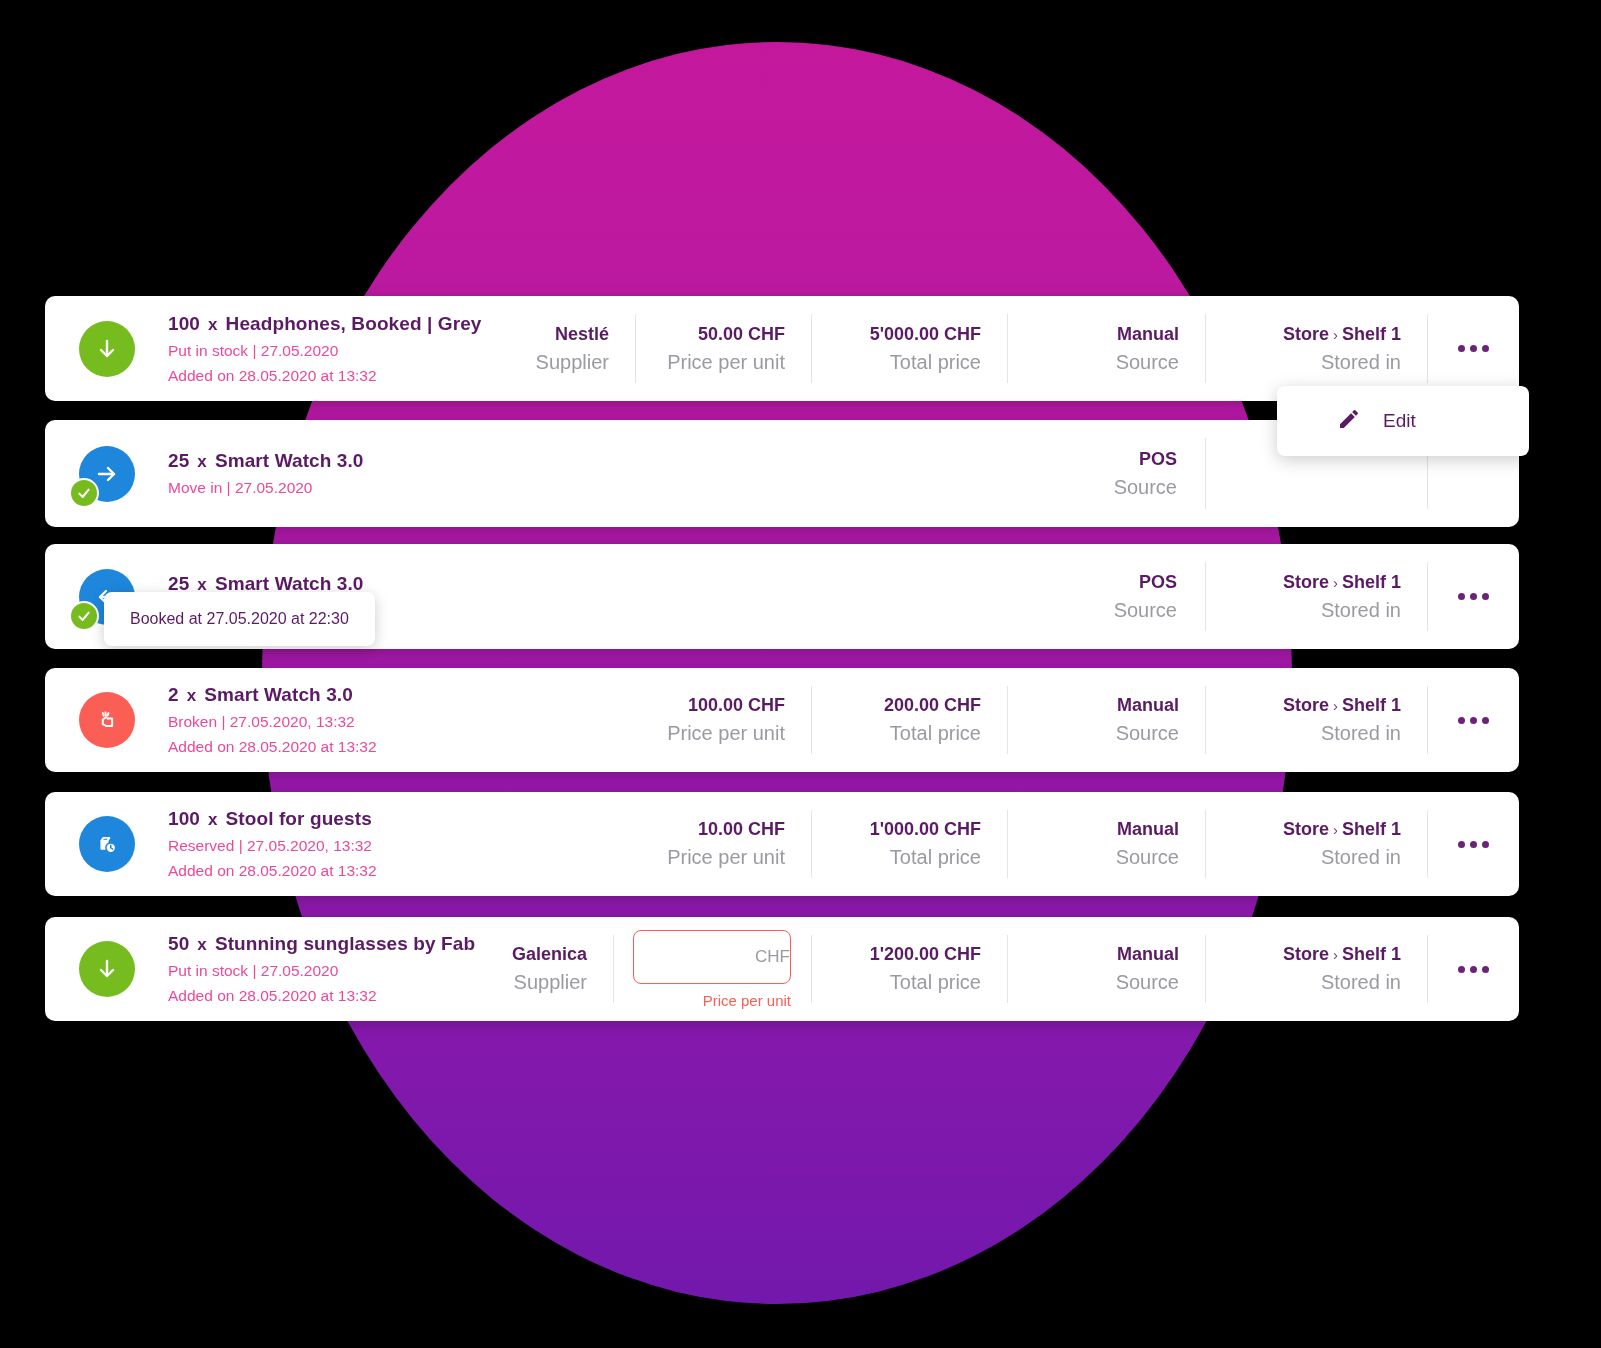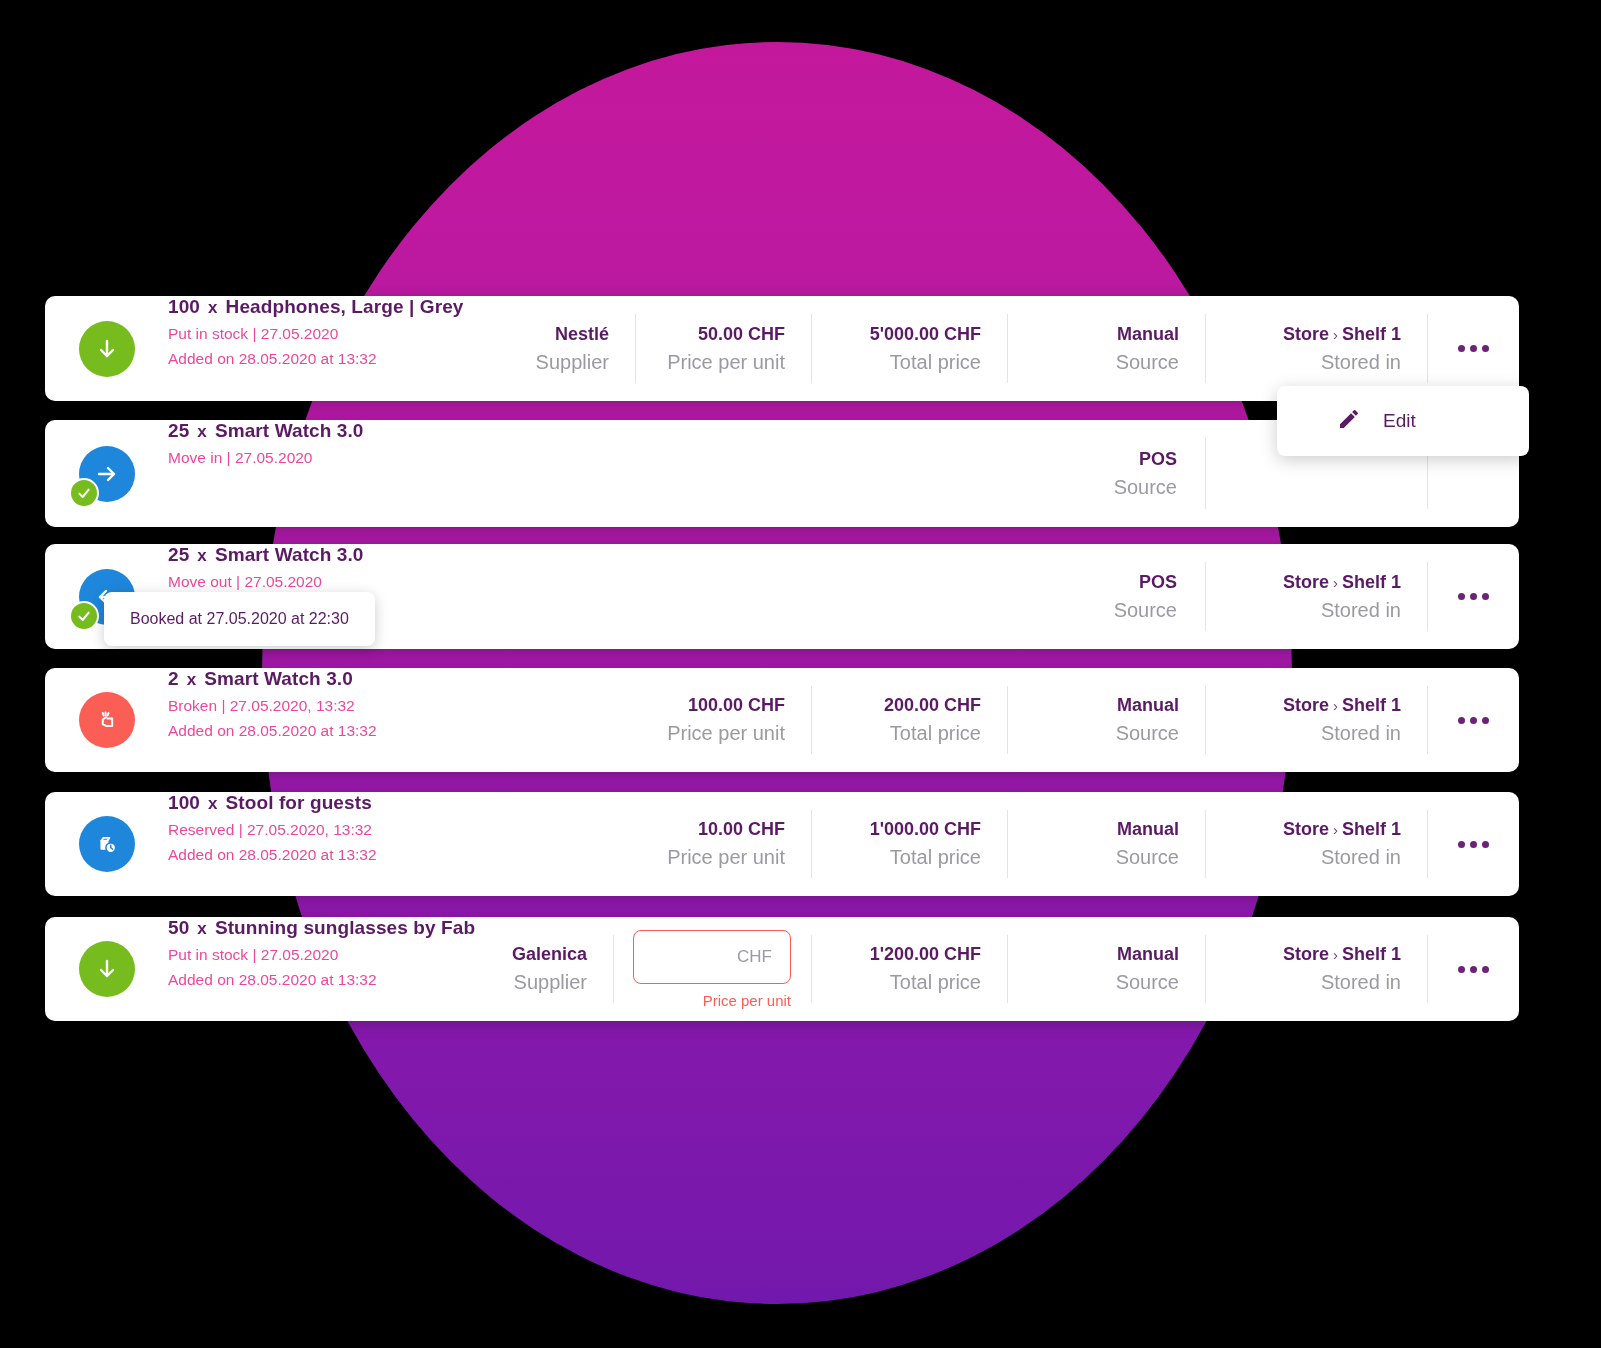--- a/index.html
+++ b/index.html
@@ -20,20 +20,21 @@
     background: linear-gradient(180deg, #C4189C 0%, #BC19A0 18%, #A719A8 45%, #8C18AC 70%, #7318AC 100%);
   }
 
   
   .row {
     position: absolute;
     background: #ffffff;
     border-radius: 10px;
     box-shadow: 0 3px 14px rgba(0,0,0,0.22);
     display: flex;
+    align-items: center;
     padding: 0 0 0 0;
   }
 
   .icon-cell {
     width: 123px;
     min-width: 123px;
     display: flex;
     align-items: center;
     justify-content: center;
     position: relative;
@@ -108,21 +109,21 @@
   .dots { display: flex; gap: 5px; }
   .dots i { width: 7px; height: 7px; border-radius: 50%; background: #6B2277; display:block; }
 
   
   .err-col { padding: 0 20px; }
   .err-input {
     width: 158px; height: 54px;
     border: 1.6px solid #FB5E55; border-radius: 8px;
     background: #fff;
     display: flex; align-items: center; justify-content: flex-end;
-    padding: 0 18px;
+    padding: 0 0;
   }
   .err-input span { font-size: 17px; color: #9A9AA2; }
   .err-lbl { font-size: 15px; color: #FB5E55; margin-top: 8px; text-align: right; }
 
   
   .ctx-menu {
     position: absolute;
     left: 1277px; top: 386px;
     width: 252px;
     background: #ffffff;
@@ -169,21 +170,21 @@
               <line x1="12" y1="4" x2="12" y2="19"></line>
               <polyline points="6,13 12,19 18,13"></polyline>
             </svg>
         </div>
       </div>
     </div>
     <div class="main-cell">
       <div class="title-line">
         <span class="qty">100</span>
         <span class="xmark">x</span>
-        <span class="pname">Headphones, Large | Grey</span>
+        <span class="pname">Headphones, Booked | Grey</span>
       </div>
       <div class="sub-line">Put in stock | 27.05.2020</div>
       <div class="sub-line">Added on 28.05.2020 at 13:32</div>
     </div>
     <div class="spacer"></div>
     <div class="col" style="min-width:130px;">
       <div class="val">Nestlé</div>
       <div class="lbl">Supplier</div>
     </div>
     <div class="col sep" style="min-width:176px;padding-left:24px;">

